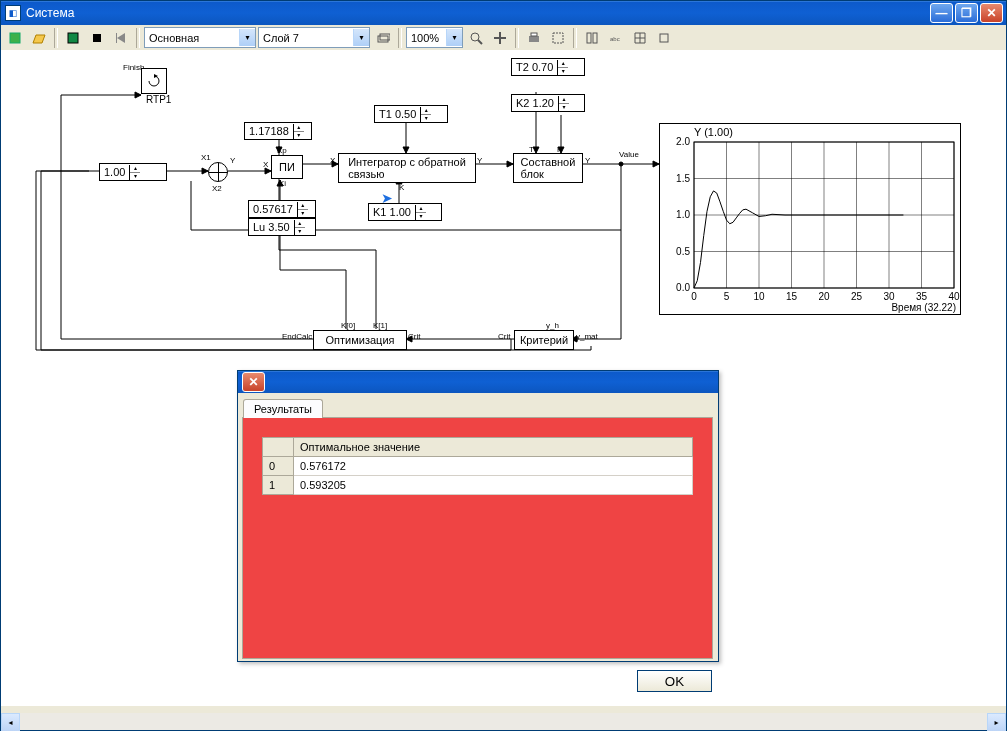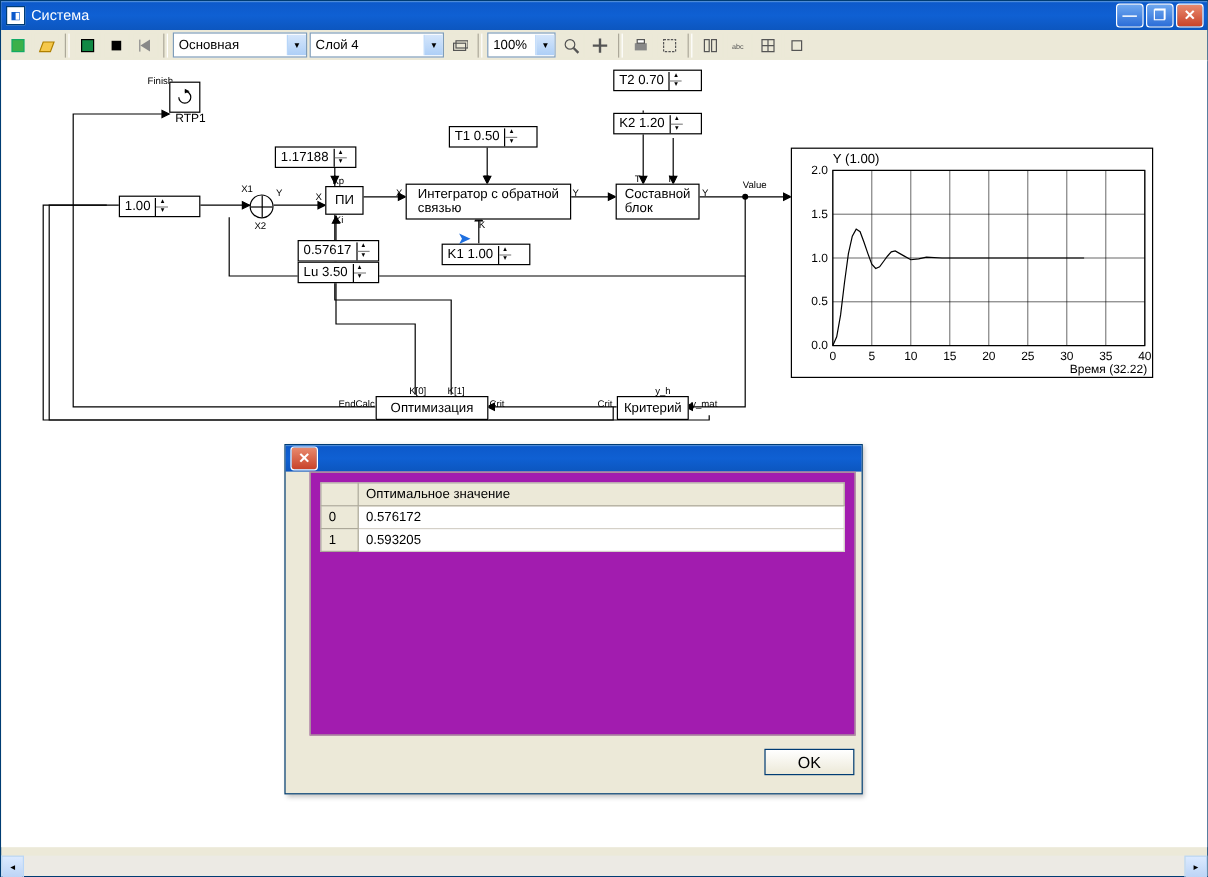--- a/index.html
+++ b/index.html
@@ -33,21 +33,21 @@
 .sumnode:before,.sumnode:after{content:"";position:absolute;background:#000}
 .sumnode:before{left:0;right:0;top:50%;height:1px}
 .sumnode:after{top:0;bottom:0;left:50%;width:1px}
 .tinylabel{position:absolute;font-size:8px;color:#000}
 .chartbox{position:absolute;border:1px solid #000;background:#fff}
 
 .dialog{position:absolute;background:#ece9d8;border:1px solid #003c74;box-shadow:2px 2px 4px rgba(0,0,0,0.25)}
 .dialog .titlebar{height:22px}
 .tabstrip{display:flex;padding:5px 5px 0 5px}
 .tab{background:#ece9d8;border:1px solid #aca899;border-bottom:none;padding:3px 10px;border-radius:3px 3px 0 0;position:relative;top:1px;background:#fcfcfe}
-.tabpanel{margin:0 5px 5px 20px;border:1px solid #aca899;background:#a21caf;padding:8px}
+.tabpanel{margin:0 5px 5px 4px;border:1px solid #aca899;background:#ef4444;padding:19px}
 .grid{border:1px solid #aca899;background:#fff}
 .grid th,.grid td{font-size:11px;text-align:left;padding:1px 6px;height:16px}
 .grid th{background:#ece9d8;border:1px solid #aca899;font-weight:normal}
 .grid td{border:1px solid #d4d0c8}
 .okbtn{width:75px;height:22px;border:1px solid #003c74;background:linear-gradient(#fff,#ece9d8);float:right;margin:6px 6px 6px 0}
 svg.wires{position:absolute;left:0;top:0;pointer-events:none}
 </style>
 </head>
 <body>
 
@@ -89,21 +89,21 @@
           <polygon points="11,2 3,7 11,12" fill="#888"></polygon>
           <rect x="2" y="2" width="1" height="10" fill="#888"></rect>
         </svg>
       </div>
     <div class="tbsep"></div>
     <div class="tbcombo" style="width:110px">
         <span class="txt">Основная</span>
         <span class="dd">▾</span>
       </div>
     <div class="tbcombo" style="width:110px">
-        <span class="txt">Слой 4</span>
+        <span class="txt">Слой 7</span>
         <span class="dd">▾</span>
       </div>
     <div class="tbbtn">
         <svg class="tbicon">
           <rect x="2" y="5" width="10" height="6" fill="none" stroke="#555"></rect>
           <rect x="4" y="3" width="10" height="6" fill="none" stroke="#555"></rect>
         </svg>
       </div>
     <div class="tbsep"></div>
     <div class="tbcombo" style="width:55px">
@@ -234,21 +234,21 @@
           <div>▴</div>
           <div>▾</div>
         </span>
     </div>
 
     <div class="sumnode" style="left:207px;top:112px"></div>
     <div class="tinylabel" style="left:200px;top:103px">X1</div>
     <div class="tinylabel" style="left:211px;top:134px">X2</div>
     <div class="tinylabel" style="left:229px;top:106px">Y</div>
 
-    <div class="spin" style="left:228px;top:72px;width:66px">
+    <div class="spin" style="left:243px;top:72px;width:66px">
       <span class="lbl">1.17188</span>
         <span class="updn">
           <div>▴</div>
           <div>▾</div>
         </span>
     </div>
 
     <div class="block" style="left:270px;top:105px;width:30px;height:22px">ПИ</div>
     <div class="tinylabel" style="left:276px;top:96px">Kp</div>
     <div class="tinylabel" style="left:278px;top:129px">Ki</div>
@@ -364,20 +364,23 @@
           <text x="296" y="187" font-size="10" text-anchor="end">Время (32.22)</text>
         </svg>
     </div>
 
     <div class="dialog" style="left:236px;top:320px;width:480px;height:290px">
       <div class="titlebar">
         <div class="winbtns">
             <div class="winbtn close">✕</div>
           </div>
       </div>
+      <div class="tabstrip">
+          <div class="tab">Результаты</div>
+        </div>
       <div class="tabpanel" style="height:202px">
         <table class="grid" style="width:100%;border-collapse:collapse">
           <tbody>
               <tr>
                 <th style="width:18px"></th>
                 <th>Оптимальное значение</th>
               </tr>
           <tr>
                 <th>0</th>
                 <td>0.576172</td>

